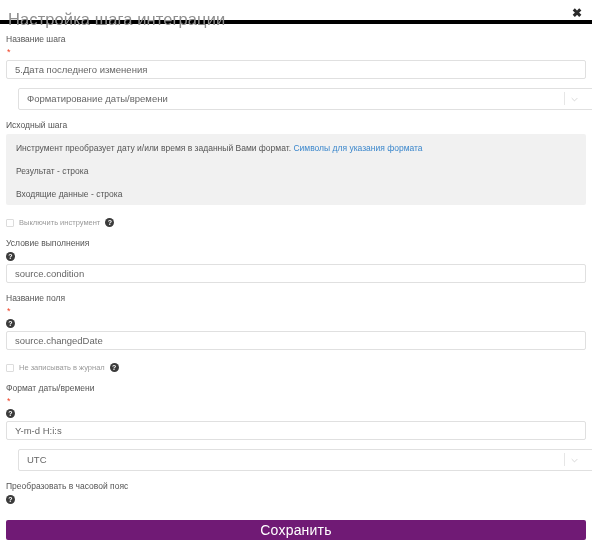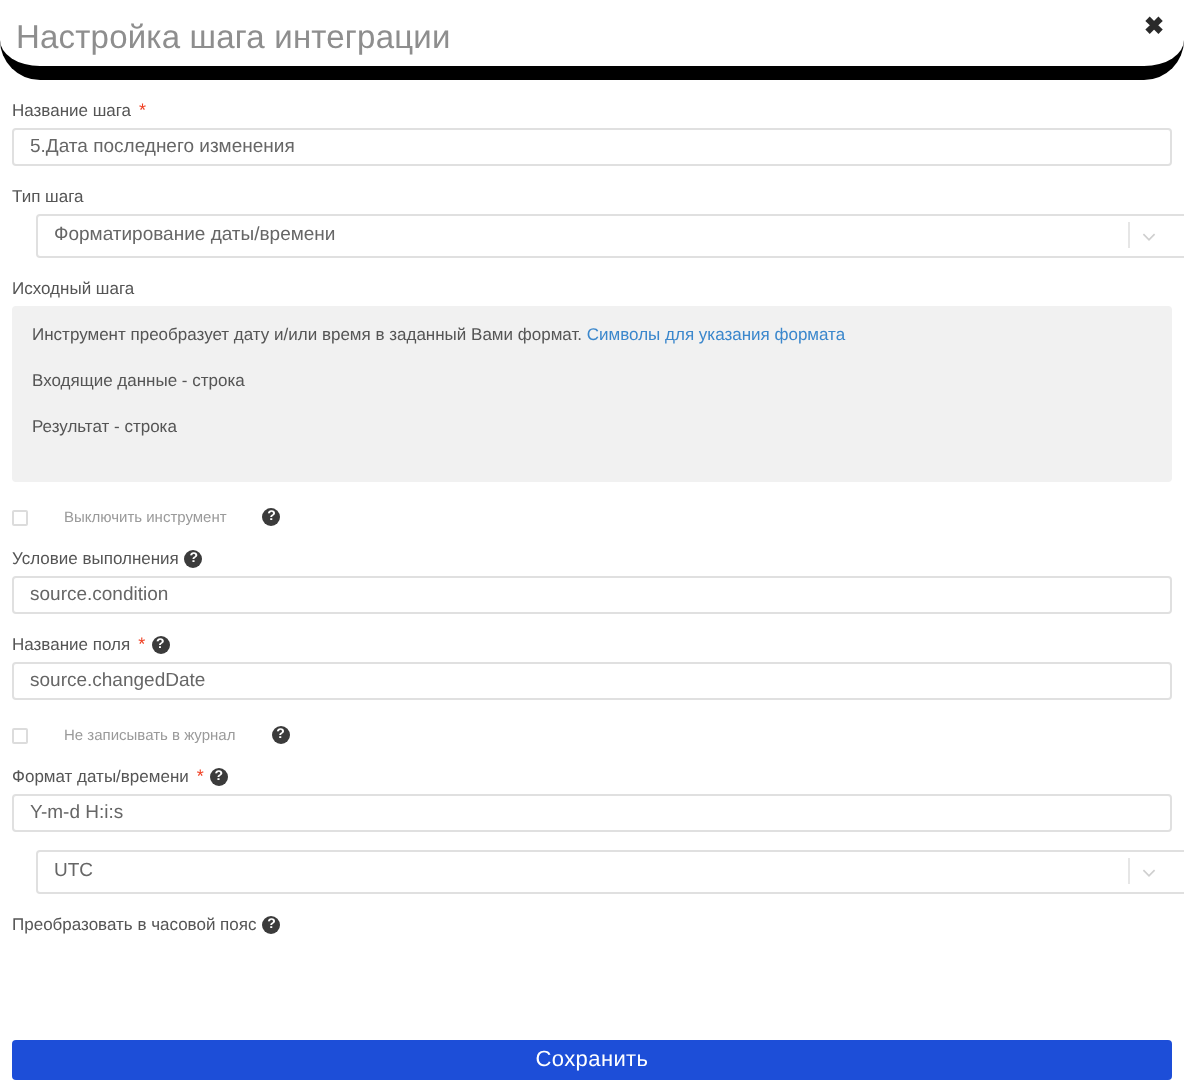--- a/index.html
+++ b/index.html
@@ -19,24 +19,23 @@
     position: relative;
     width: 592px;
     height: 546px;
     background: #fff;
     box-sizing: border-box;
   }
 
   
   .modal-header {
     position: relative;
-    height: 40px;
-    border-bottom: 7px solid #000000;
-    box-sizing: border-box;
-    border-radius: 20px;
+    height: 24px;
+    border-bottom: 4px solid #000000;
+    box-sizing: border-box;
   }
   .modal-title {
     position: absolute;
     left: 8px;
     top: 10px;
     font-size: 16.5px;
     font-weight: 400;
     color: #8e8e8e;
     letter-spacing: .1px;
     white-space: nowrap;
@@ -68,23 +67,24 @@
 
   .field {
     margin-top: 9px;
   }
   .field-label {
     font-size: 8.5px;
     color: #555;
     line-height: 12px;
     margin-bottom: 3px;
     display: flex;
-    align-items: center;
+    align-items: flex-start;
     gap: 3px;
     white-space: nowrap;
+    flex-direction: column;
   }
   .req {
     color: #f04124;
     font-size: 9px;
     line-height: 9px;
     margin-left: 1px;
   }
 
   .help-icon {
     display: inline-block;
@@ -160,41 +160,41 @@
   .select-caret svg { display: block; }
 
   
   .desc-box {
     margin-top: 3px;
     background: #f1f1f1;
     border-radius: 2px;
     padding: 9px 10px 10px 10px;
     box-sizing: border-box;
     width: 100%;
-    height: 88px;
+    height: 71px;
   }
   .desc-line {
     font-size: 8.5px;
     color: #555;
     line-height: 11px;
     margin-bottom: 12px;
     white-space: nowrap;
   }
   .desc-line:last-child { margin-bottom: 0; }
   .desc-link {
     color: #3b87cc;
     text-decoration: none;
     cursor: pointer;
   }
 
   
   .check-row {
     display: flex;
     align-items: center;
-    gap: 18px;
+    gap: 5px;
     margin-top: 12px;
     height: 11px;
   }
   .checkbox {
     width: 8px;
     height: 8px;
     border: 1px solid #dcdcdc;
     border-radius: 1px;
     background: #fff;
     box-sizing: border-box;
@@ -207,25 +207,25 @@
     white-space: nowrap;
   }
 
   
   .save-btn {
     position: absolute;
     left: 6px;
     right: 6px;
     bottom: 6px;
     height: 20px;
-    background: #1d4ed8;
+    background: #701a75;
     border: none;
     border-radius: 2px;
     color: #ffffff;
-    font-size: 11px;
+    font-size: 14px;
     font-family: "Liberation Sans", "DejaVu Sans", sans-serif;
     cursor: pointer;
     letter-spacing: .2px;
   }
 </style>
 </head>
 <body>
 
 <div class="modal">
 
@@ -238,45 +238,42 @@
 
     <div class="field">
       <div class="field-label">
         <span>Название шага</span>
         <span class="req">*</span>
       </div>
       <input class="text-input" type="text" value="5.Дата последнего изменения" style="">
     </div>
 
     <div class="field">
-      <div class="field-label">
-        <span>Тип шага</span>
-      </div>
       <div class="select-wrap">
         <div class="select-box">Форматирование даты/времени</div>
         <div class="select-divider"></div>
         <span class="select-caret">
           <svg viewBox="0 0 10 10" width="7" height="7">
               <path d="M1 3 L5 7 L9 3" fill="none" stroke="#cfcfcf" stroke-width="1.2"></path>
             </svg>
         </span>
       </div>
     </div>
 
     <div class="field">
       <div class="field-label">
         <span>Исходный шага</span>
       </div>
       <div class="desc-box">
         <div class="desc-line">
           <span>Инструмент преобразует дату и/или время в заданный Вами формат.</span>
           <a class="desc-link">Символы для указания формата</a>
         </div>
+        <div class="desc-line">Результат - строка</div>
         <div class="desc-line">Входящие данные - строка</div>
-        <div class="desc-line">Результат - строка</div>
       </div>
     </div>
 
     <div class="check-row">
       <span class="checkbox"></span>
       <span class="check-label">Выключить инструмент</span>
       <span class="help-icon">?</span>
     </div>
 
     <div class="field">

